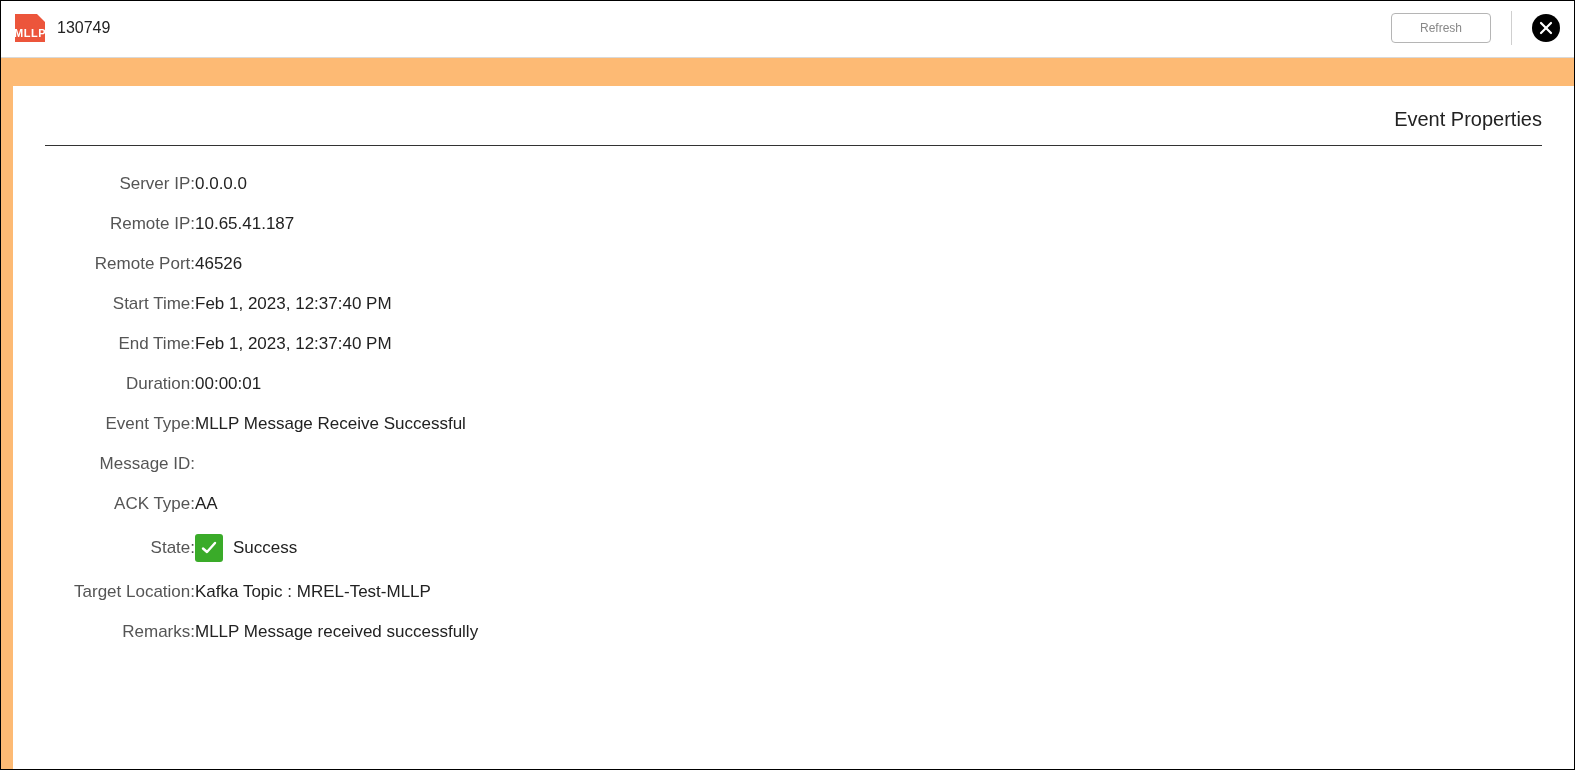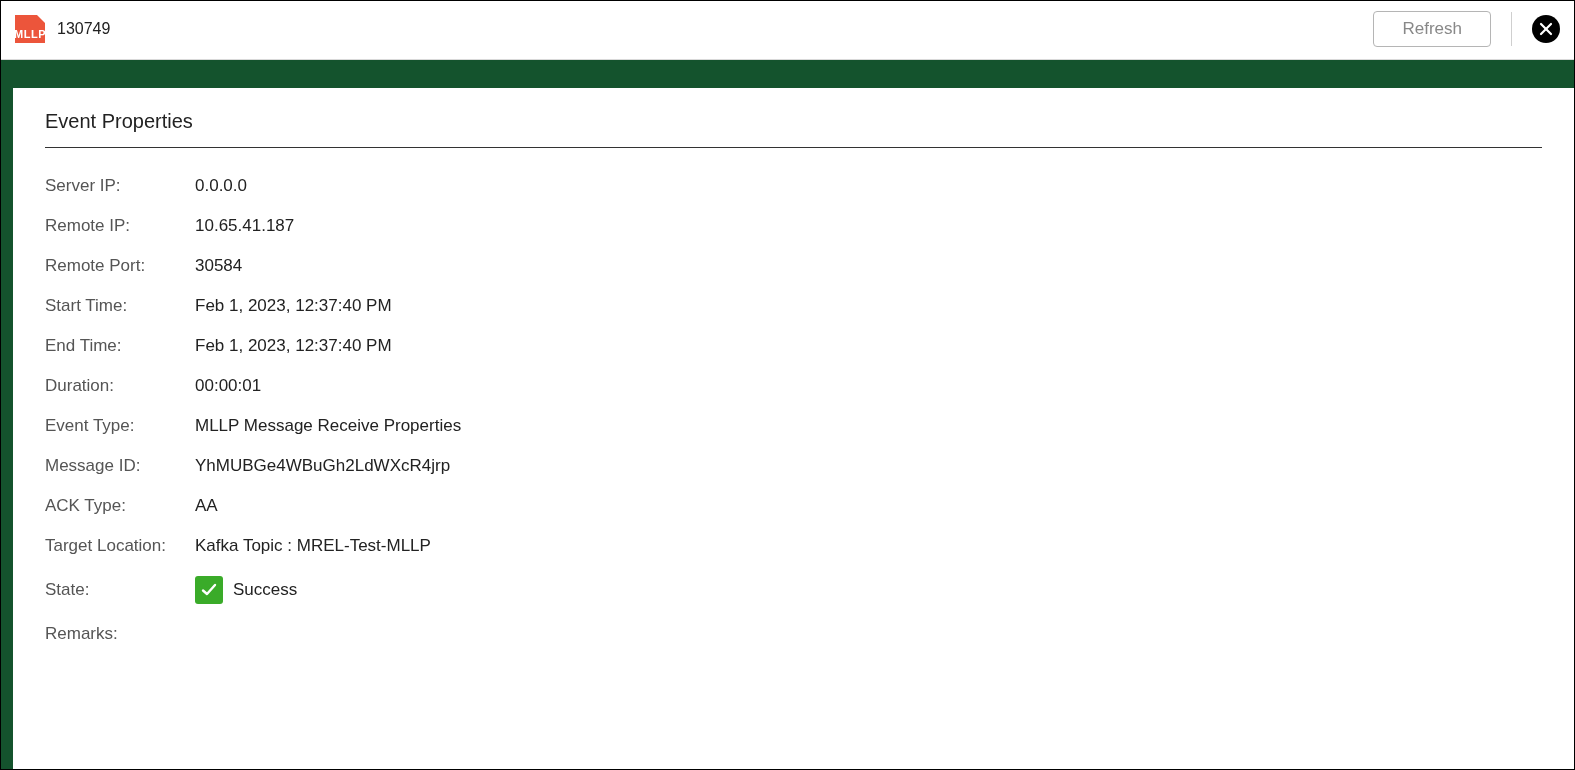--- a/index.html
+++ b/index.html
@@ -54,21 +54,21 @@
   }
   .header-title {
     font-size: 16px;
     font-weight: 300;
     color: #222;
     flex: 0 0 auto;
   }
   .header-spacer { flex: 1 1 auto; }
   .refresh-btn {
     font-family: inherit;
-    font-size: 17px;
+    font-size: 12px;
     font-weight: 300;
     color: #888;
     background: #fff;
     border: 1px solid #b5b5b5;
     border-radius: 4px;
     padding: 7px 28px;
     cursor: pointer;
   }
   .hdr-divider {
     width: 1px;
@@ -84,24 +84,25 @@
     display: flex;
     align-items: center;
     justify-content: center;
     cursor: pointer;
   }
   .close-btn svg { display:block; }
 
   
   .body-area {
     flex: 1 1 auto;
-    background: #14532d;
+    background: #fdba74;
     padding: 28px 0 0 12px;
     overflow: hidden;
     position: relative;
+    text-align: right;
   }
   .panel {
     background: #fff;
     height: 100%;
     padding: 22px 32px 0 32px;
     overflow-y: auto;
   }
   
   .panel::-webkit-scrollbar { width: 16px; }
   .panel::-webkit-scrollbar-track { background: #efefef; }
@@ -181,70 +182,70 @@
       </div>
 
 
       <div class="prop-row">
         <div class="prop-label">Remote IP:</div>
         <div class="prop-value">10.65.41.187</div>
       </div>
 
       <div class="prop-row">
         <div class="prop-label">Remote Port:</div>
-        <div class="prop-value">30584</div>
+        <div class="prop-value">46526</div>
       </div>
 
       <div class="prop-row">
         <div class="prop-label">Start Time:</div>
         <div class="prop-value">Feb 1, 2023, 12:37:40 PM</div>
       </div>
 
       <div class="prop-row">
         <div class="prop-label">End Time:</div>
         <div class="prop-value">Feb 1, 2023, 12:37:40 PM</div>
       </div>
 
       <div class="prop-row">
         <div class="prop-label">Duration:</div>
         <div class="prop-value">00:00:01</div>
       </div>
 
       <div class="prop-row">
         <div class="prop-label">Event Type:</div>
-        <div class="prop-value">MLLP Message Receive Properties</div>
+        <div class="prop-value">MLLP Message Receive Successful</div>
       </div>
 
       <div class="prop-row">
         <div class="prop-label">Message ID:</div>
-        <div class="prop-value">YhMUBGe4WBuGh2LdWXcR4jrp</div>
       </div>
 
       <div class="prop-row">
         <div class="prop-label">ACK Type:</div>
         <div class="prop-value">AA</div>
-      </div>
-
-      <div class="prop-row">
-        <div class="prop-label">Target Location:</div>
-        <div class="prop-value">Kafka Topic : MREL-Test-MLLP</div>
       </div>
 
       <div class="prop-row">
         <div class="prop-label">State:</div>
         <div class="prop-value">
           <span class="state-icon">
             <svg width="18" height="18" viewBox="0 0 18 18">
               <polyline points="3,9.5 7,13 15,4" fill="none" stroke="#fff" stroke-width="2.4" stroke-linecap="round" stroke-linejoin="round"></polyline>
             </svg>
           </span>
           <span>Success</span>
         </div>
       </div>
 
       <div class="prop-row">
+        <div class="prop-label">Target Location:</div>
+        <div class="prop-value">Kafka Topic : MREL-Test-MLLP</div>
+      </div>
+
+      <div class="prop-row">
         <div class="prop-label">Remarks:</div>
+        <div class="prop-value">MLLP Message received successfully</div>
       </div>
 
     </div>
   </div>
 
 </div>
 
 </body></html>

